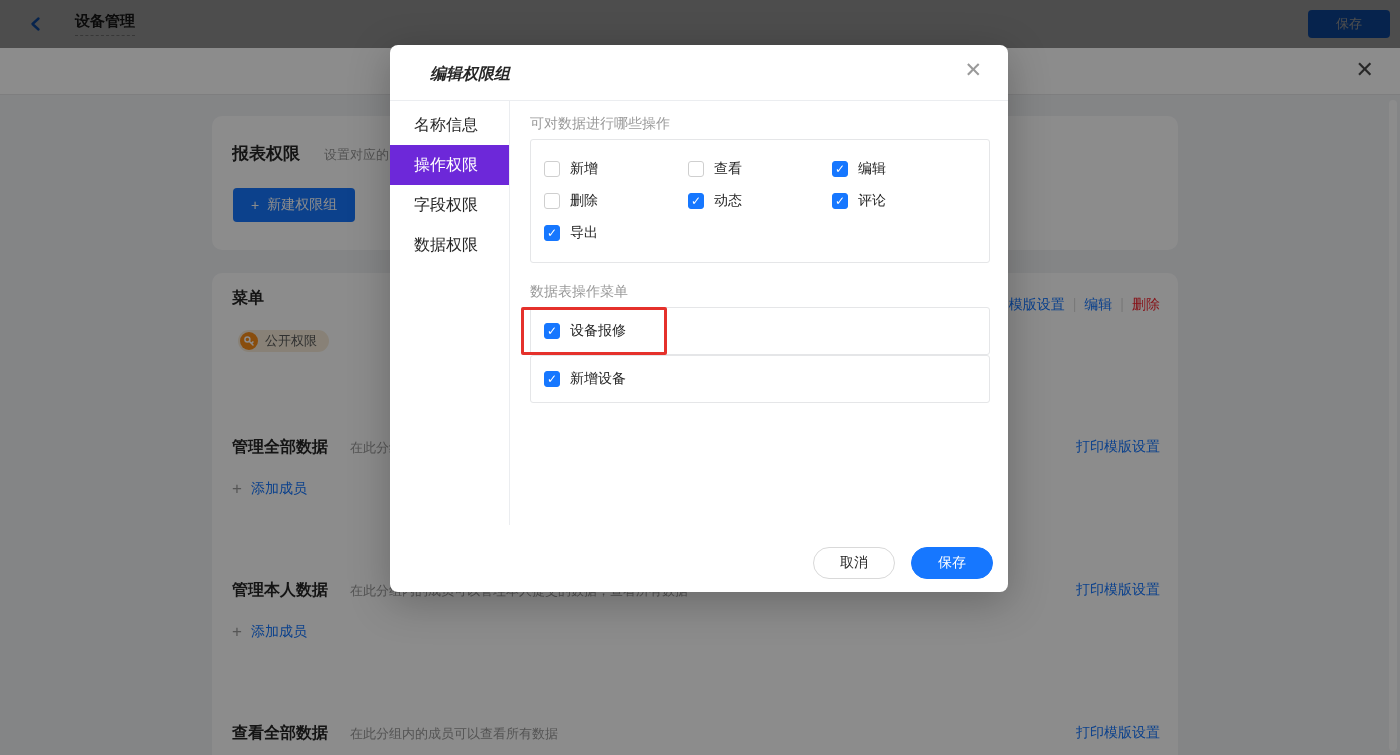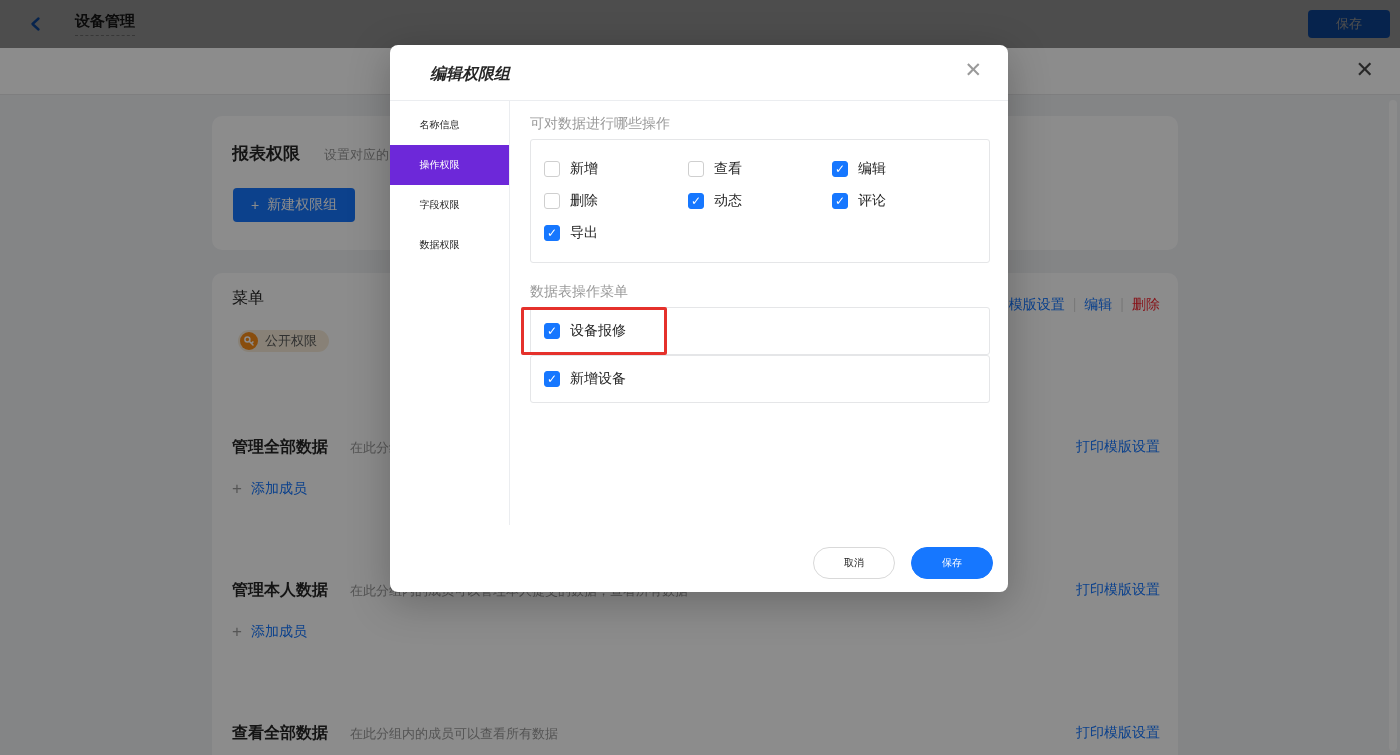--- a/index.html
+++ b/index.html
@@ -24,21 +24,21 @@
 
   .card { position:absolute; left:212px; width:966px; background:#ffffff; border-radius:10px; }
   .card1 { top:68px; height:134px; }
   .card2 { top:225px; height:560px; }
 
   .card-title-row { position:absolute; left:20px; top:26px; display:flex; align-items:baseline; white-space:nowrap; overflow:hidden; }
   .card-title { font-size:17px; font-weight:700; color:#262626; }
   .card-desc { font-size:13px; color:#999; margin-left:24px; }
   .btn-new-group { position:absolute; left:21px; top:72px; height:34px; padding:0 18px; background:#1677ff; color:#fff; font-size:14px; border:none; border-radius:4px; cursor:pointer; display:flex; align-items:center; gap:8px; }
 
-  .menu-title { position:absolute; left:20px; top:15px; font-size:16px; font-weight:400; color:#262626; }
+  .menu-title { position:absolute; left:20px; top:15px; font-size:16px; font-weight:700; color:#262626; }
   .menu-links { position:absolute; right:18px; top:23px; font-size:14px; white-space:nowrap; }
   .menu-links .link { color:#1677ff; cursor:pointer; }
   .menu-links .link.red { color:#f5222d; }
   .menu-links .sep { color:#dcdcdc; margin:0 8px; }
 
   .badge { position:absolute; left:26px; top:57px; height:22px; display:inline-flex; align-items:center; background:#f7ecd9; border-radius:11px; padding:0 12px 0 2px; }
   .badge-icon { width:18px; height:18px; border-radius:50%; background:#fa8c16; display:flex; align-items:center; justify-content:center; margin-right:7px; }
   .badge-label { font-size:13px; color:#595959; }
 
   .perm-row { position:absolute; left:20px; right:18px; }
@@ -49,38 +49,38 @@
   .add-member { margin-top:21px; display:flex; align-items:center; font-size:14px; color:#1677ff; cursor:pointer; width:max-content; }
   .plus-icon { color:#9c9c9c; font-size:17px; margin-right:9px; }
 
   
   .modal { position:absolute; z-index:5; left:390px; top:45px; width:618px; height:547px; background:#ffffff; border-radius:8px; box-shadow:0 10px 40px rgba(0,0,0,0.25); }
   .modal-header { position:absolute; top:0; left:0; right:0; height:56px; border-bottom:1px solid #ebedf0;font-style:italic; }
   .modal-title { position:absolute; left:40px; top:19px; font-size:16px; font-weight:600; color:#262626; }
   .modal-close { position:absolute; right:26px; top:13px; font-size:21px; color:#9a9a9a; cursor:pointer; }
 
   .modal-tabs { position:absolute; left:0; top:56px; width:120px; height:424px; border-right:1px solid #ebedf0; padding-top:4px; }
-  .tab { height:40px; line-height:40px; text-align:center; padding-right:20px; font-size:10px; color:#262626; cursor:pointer; }
+  .tab { height:40px; line-height:40px; text-align:left; padding-right:20px; font-size:16px; color:#262626; cursor:pointer;padding-left:24px; }
   .tab.active { background:#6d28d9; color:#ffffff; }
 
   .modal-content { position:absolute; left:120px; top:56px; right:0; height:424px; padding:12px 18px 0 20px; overflow:hidden; }
   .sec-label { font-size:14px; color:#999; line-height:20px; }
   .sec-label + .sec-box { margin-top:6px; }
   .sec-box { border:1px solid #e5e6e8; border-radius:3px; display:grid; padding:13px; }
   .sec-box.single { padding:7px 13px; }
   .sec-box ~ .sec-label { margin-top:18px; }
   .cb-item { display:flex; align-items:center; height:32px; cursor:pointer; }
   .cb { width:16px; height:16px; border-radius:3px; flex:0 0 16px; border:1px solid #cfcfcf; background:#fff; display:flex; align-items:center; justify-content:center; }
   .cb.checked { border-color:#1677ff; background:#1677ff; color:#fff; font-size:12px; font-weight:700; }
   .cb-label { font-size:14px; color:#262626; margin-left:10px; }
 
   .annotation { position:absolute; left:131px; top:262px; width:146px; height:48px; border:3px solid #e5312b; border-radius:2px; pointer-events:none; z-index:10; }
 
   .modal-footer { position:absolute; right:15px; bottom:13px; display:flex; gap:16px; }
-  .btn { width:82px; height:32px; border-radius:16px; font-size:10px; cursor:pointer; }
+  .btn { width:82px; height:32px; border-radius:16px; font-size:14px; cursor:pointer; }
   .btn-cancel { background:#fff; border:1px solid #d9d9d9; color:#262626; }
   .btn-save { background:#1677ff; border:1px solid #1677ff; color:#fff; }
 </style>
 </head>
 <body>
 
 <div class="navbar">
   <span class="nav-back">
     <svg width="16" height="16" viewBox="0 0 16 16">
       <polyline points="10.5,2.5 4.5,8 10.5,13.5" fill="none" stroke="#1677ff" stroke-width="2.4" stroke-linecap="round" stroke-linejoin="round"></polyline>

